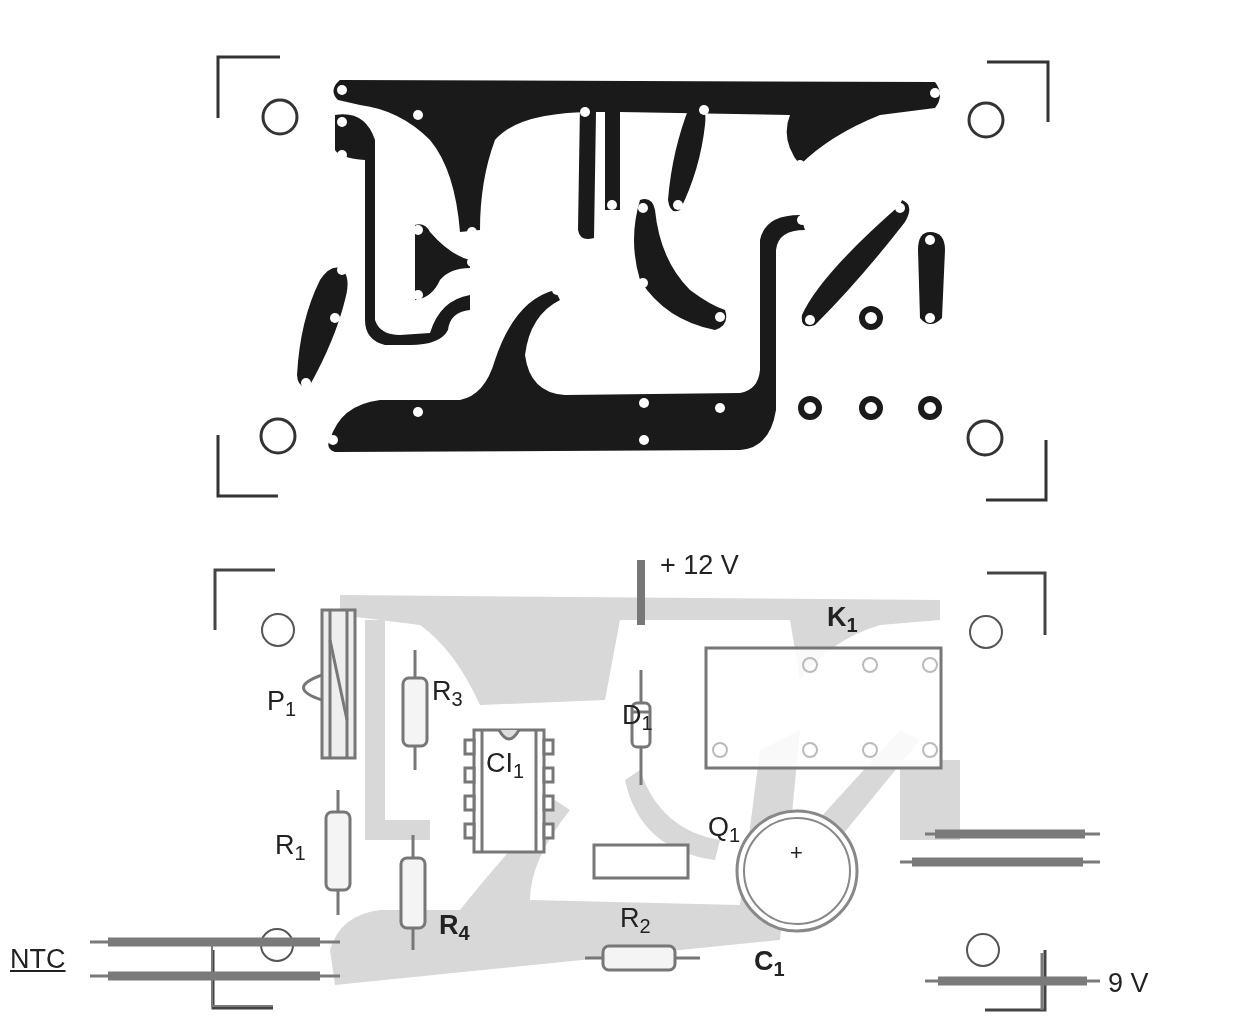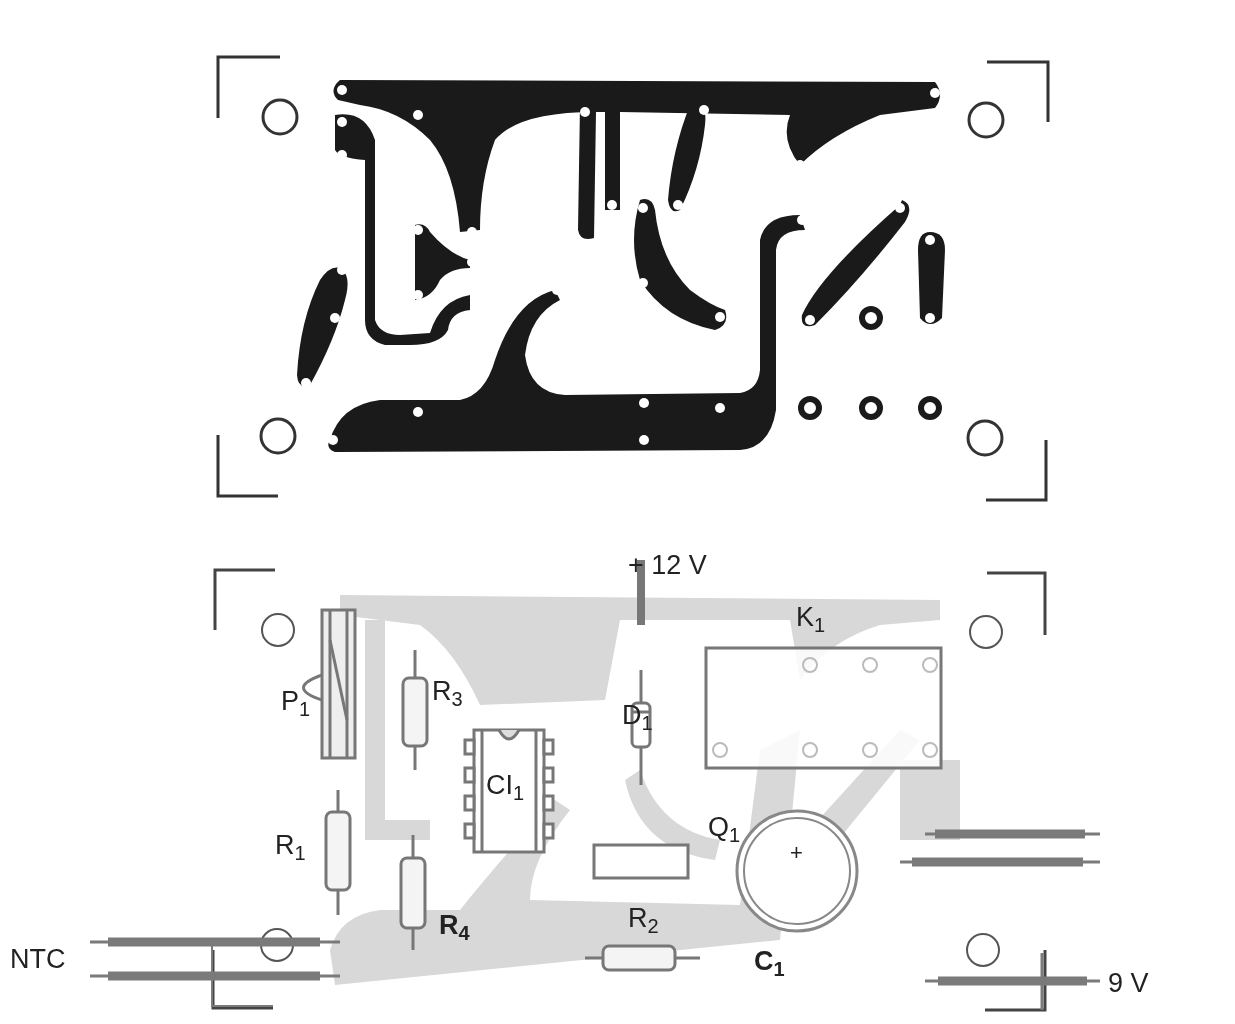--- a/index.html
+++ b/index.html
@@ -187,27 +187,27 @@
       <line x1="935" y1="834" x2="1085" y2="834" stroke-width="9"></line>
       <line x1="900" y1="862" x2="1100" y2="862" stroke-width="3"></line>
       <line x1="912" y1="862" x2="1083" y2="862" stroke-width="9"></line>
       <line x1="925" y1="981" x2="1100" y2="981" stroke-width="3"></line>
       <line x1="938" y1="981" x2="1087" y2="981" stroke-width="9"></line>
       <line x1="1042" y1="953" x2="1042" y2="1010" stroke-width="3"></line>
     </g>
   </g>
 </svg>
 
-<div class="lbl" style="left:628px;top:552px;">+ 12 V</div>
+<div class="lbl" style="left:660px;top:552px;">+ 12 V</div>
 <div class="lbl" style="left:1108px;top:970px;">9 V</div>
-<div class="lbl" style="left:10px;top:946px;">NTC</div>
-
-<div class="lbl" style="left:796px;top:604px;"><span>K</span><sub>1</sub></div>
-<div class="lbl" style="left:267px;top:688px;margin-left:14px;"><span>P</span><sub>1</sub></div>
+<div class="lbl" style="left:10px;top:946px;text-decoration:underline;">NTC</div>
+
+<div class="lbl" style="left:827px;top:604px;font-weight:bold;"><span>K</span><sub>1</sub></div>
+<div class="lbl" style="left:267px;top:688px;"><span>P</span><sub>1</sub></div>
 <div class="lbl" style="left:432px;top:678px;"><span>R</span><sub>3</sub></div>
 <div class="lbl" style="left:275px;top:832px;"><span>R</span><sub>1</sub></div>
 <div class="lbl" style="left:439px;top:912px;font-weight:bold;"><span>R</span><sub>4</sub></div>
-<div class="lbl" style="left:620px;top:905px;margin-left:8px;"><span>R</span><sub>2</sub></div>
-<div class="lbl" style="left:486px;top:772px;"><span>CI</span><sub>1</sub></div>
+<div class="lbl" style="left:620px;top:905px;"><span>R</span><sub>2</sub></div>
+<div class="lbl" style="left:486px;top:750px;"><span>CI</span><sub>1</sub></div>
 <div class="lbl" style="left:622px;top:702px;"><span>D</span><sub>1</sub></div>
 <div class="lbl" style="left:664px;top:814px;margin-left:44px;"><span>Q</span><sub>1</sub></div>
 <div class="lbl" style="left:754px;top:948px;font-weight:bold;"><span>C</span><sub>1</sub></div>
 <div class="lbl" style="left:790px;top:842px;font-size:22px;">+</div>
 
 </body></html>

